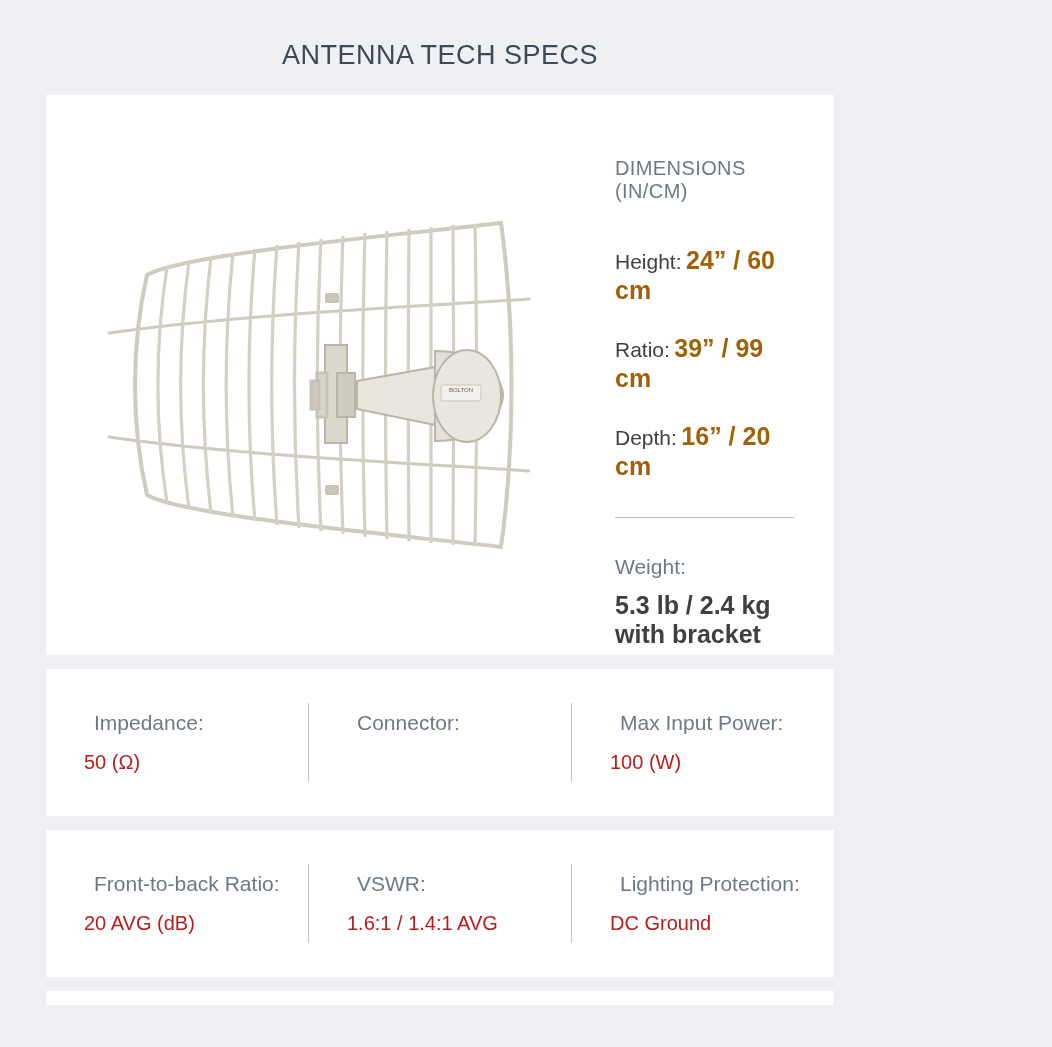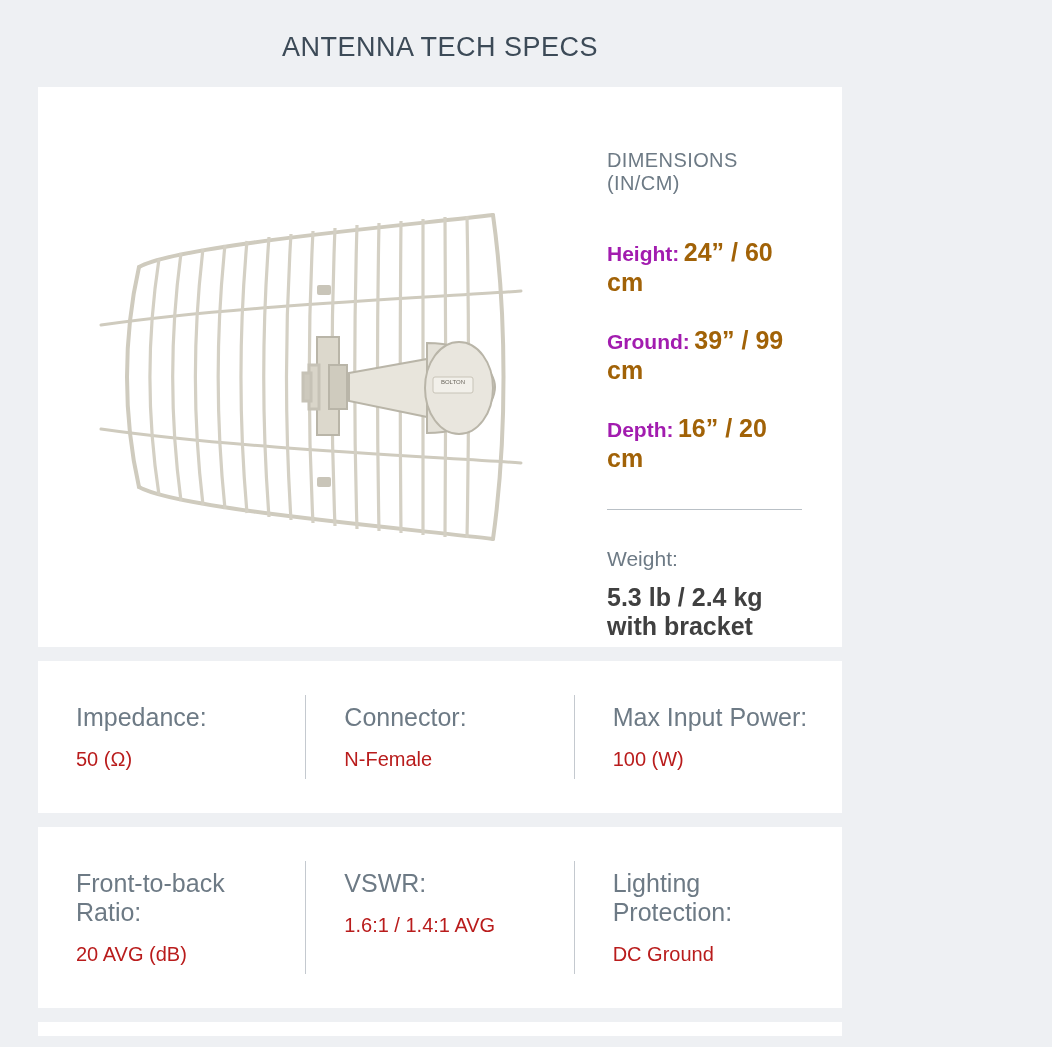--- a/index.html
+++ b/index.html
@@ -7,21 +7,21 @@
     margin: 0;
     padding: 0;
     background: #eef0f3;
     font-family: "Liberation Sans", sans-serif;
     width: 1052px;
   }
   .page {
     width: 880px;
     min-height: 1047px;
     background: #eef0f3;
-    padding: 0;
+    padding: 8px;
     position: relative;
   }
   .title {
     text-align: center;
     color: #3c4a57;
     font-size: 27px;
     letter-spacing: 0.5px;
     padding: 32px 0 24px 0;
     font-weight: 400;
   }
@@ -50,23 +50,22 @@
     color: #6d7a85;
     font-size: 20px;
     letter-spacing: 0.4px;
     margin-bottom: 42px;
   }
   .dim-row {
     margin-bottom: 28px;
     line-height: 1.2;
   }
   .dim-label {
-    color: #a21caf;
+    color: #404040;
     font-size: 21px;
-    font-weight: bold;
   }
   .dim-value {
     color: #a16207;
     font-size: 25px;
     font-weight: bold;
   }
   .divider {
     border: none;
     border-top: 1px solid #b9c0c6;
     margin: 36px 0 26px 0;
@@ -90,22 +89,23 @@
   .spec-cell {
     flex: 1 1 0;
     padding: 8px 18px 8px 38px;
     border-left: 1px solid #c4c9cf;
   }
   .spec-cell:first-child {
     border-left: none;
   }
   .spec-label {
     color: #6d7a85;
-    font-size: 25px;
+    font-size: 21px;
     margin-bottom: 16px;
+    margin-left: 10px;
   }
   .spec-value {
     color: #b91c1c;
     font-size: 20px;
     font-weight: normal;
   }
   .card-bottom-peek {
     background: #ffffff;
     margin: 0 38px 0 38px;
     height: 14px;
@@ -170,21 +170,21 @@
       </div>
 
       <div class="hero-specs">
         <div class="dim-head">DIMENSIONS (IN/CM)</div>
 
         <div class="dim-row">
           <span class="dim-label">Height:</span>
           <span class="dim-value">24” / 60 cm</span>
         </div>
         <div class="dim-row">
-          <span class="dim-label">Ground:</span>
+          <span class="dim-label">Ratio:</span>
           <span class="dim-value">39” / 99 cm</span>
         </div>
         <div class="dim-row">
           <span class="dim-label">Depth:</span>
           <span class="dim-value">16” / 20 cm</span>
         </div>
 
         <hr class="divider">
 
         <div class="weight-label">Weight:</div>
@@ -195,21 +195,20 @@
   </div>
 
   <div class="card">
     <div class="specs-row">
       <div class="spec-cell">
         <div class="spec-label">Impedance:</div>
         <div class="spec-value">50 (Ω)</div>
       </div>
       <div class="spec-cell">
         <div class="spec-label">Connector:</div>
-        <div class="spec-value">N-Female</div>
       </div>
       <div class="spec-cell">
         <div class="spec-label">Max Input Power:</div>
         <div class="spec-value">100 (W)</div>
       </div>
     </div>
   </div>
 
   <div class="card">
     <div class="specs-row">

